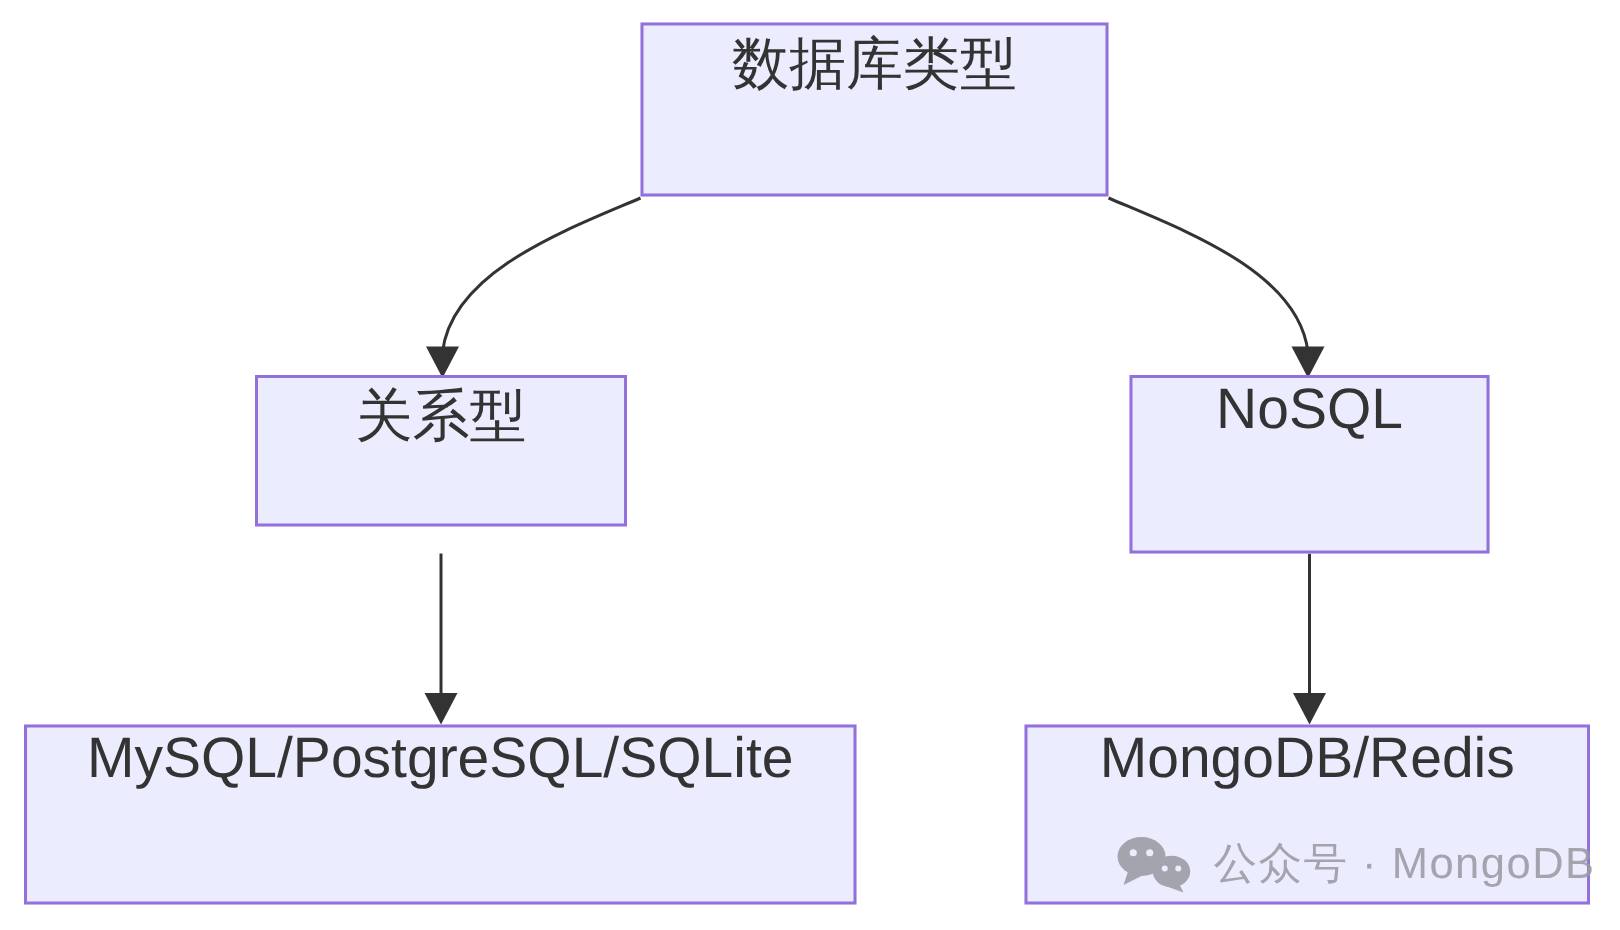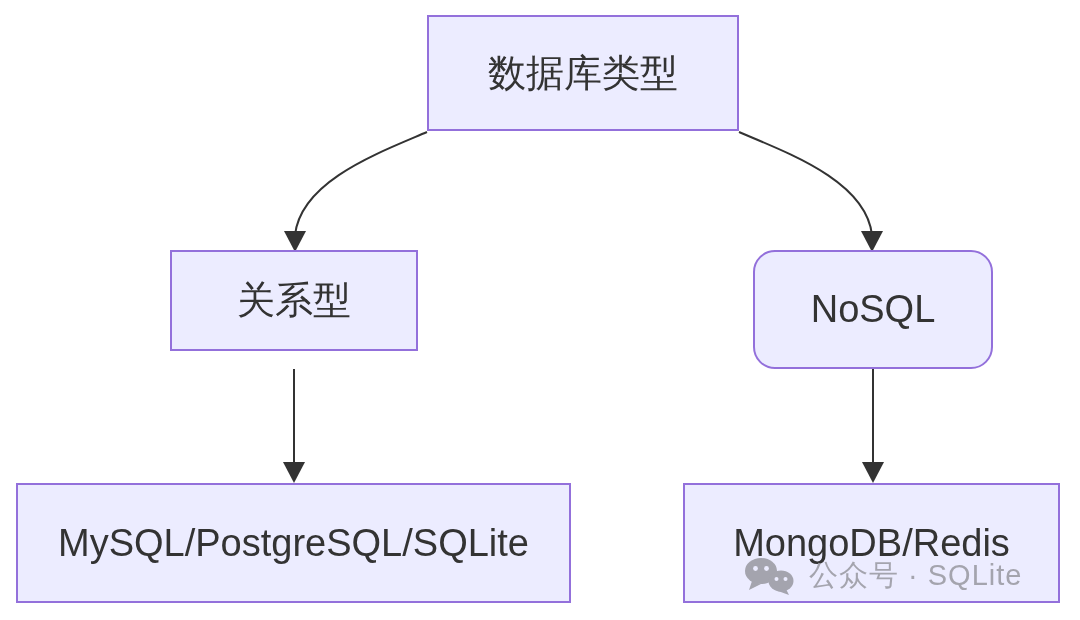--- a/index.html
+++ b/index.html
@@ -33,28 +33,28 @@
     stroke: none;
   }
   .node {
     position: absolute;
     box-sizing: border-box;
     background: #ECECFF;
     border: 2px solid #9370DB;
     color: #333333;
     font-size: 38px;
     display: flex;
-    align-items: center;
+    align-items: flex-start;
     justify-content: center;
     text-align: center;
     white-space: nowrap;
   }
   #node-db-types            { left: 427px; top: 15px;  width: 312px; height: 116px; }
   #node-relational          { left: 170px; top: 250px; width: 248px; height: 101px; }
-  #node-nosql               { left: 753px; top: 250px; width: 240px; height: 119px; border-radius: 22px; }
+  #node-nosql               { left: 753px; top: 250px; width: 240px; height: 119px; }
   #node-relational-examples { left: 16px;  top: 483px; width: 555px; height: 120px; }
   #node-nosql-examples      { left: 683px; top: 483px; width: 377px; height: 120px; }
   .watermark {
     position: absolute;
     left: 744px;
     top: 556px;
     display: flex;
     align-items: center;
     gap: 9px;
     color: #9b9ba3;
@@ -115,16 +115,16 @@
           <path d="M42 32 L45 38 L34 34 Z"></path>
         </g>
         <g fill="#ECECFF">
           <circle cx="11.5" cy="11.5" r="2.4"></circle>
           <circle cx="22.5" cy="11.5" r="2.4"></circle>
           <circle cx="32.5" cy="22" r="2"></circle>
           <circle cx="41.5" cy="22" r="2"></circle>
         </g>
       </svg>
     </span>
-    <span>公众号 · SQLite</span>
+    <span>公众号 · MongoDB</span>
   </div>
 
 </div>
 
 </body></html>

